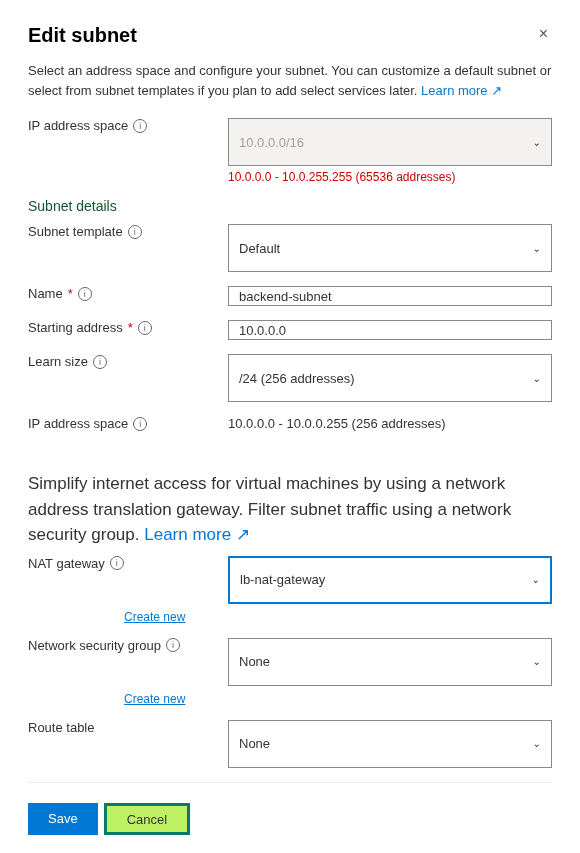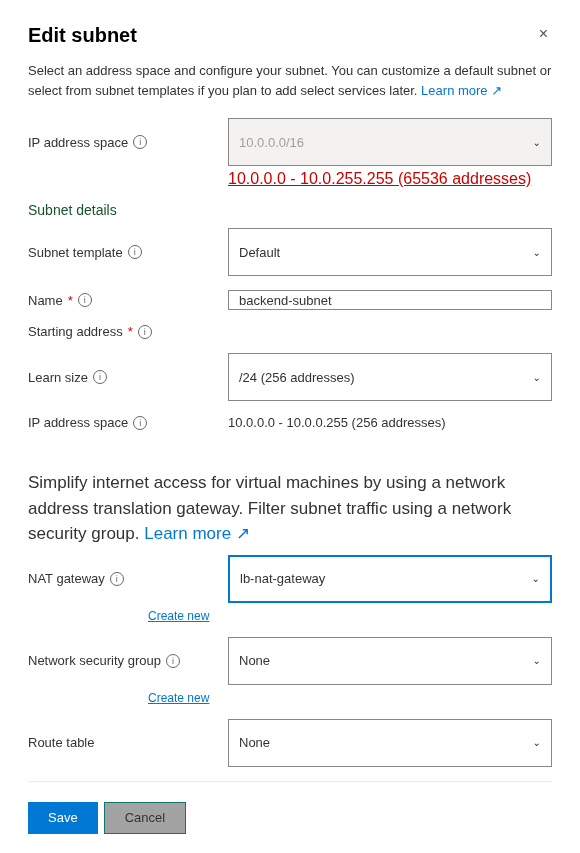--- a/index.html
+++ b/index.html
@@ -44,21 +44,21 @@
       color: #333;
       line-height: 1.5;
       margin-bottom: 18px;
     }
     .description a {
       color: #0078d4;
       text-decoration: none;
     }
     .form-row {
       display: flex;
-      align-items: center;
+      align-items: flex-start;
       margin-bottom: 14px;
     }
     .form-label {
       width: 200px;
       flex-shrink: 0;
       font-size: 13px;
       color: #333;
       display: flex;
       align-items: center;
       gap: 5px;
@@ -111,26 +111,25 @@
     .text-input {
       width: 100%;
       height: 20px;
       border: 1px solid #8a8886;
       padding: 0 10px;
       font-size: 13px;
       color: #333;
       outline: none;
     }
     .ip-range-text {
-      font-size: 16px;
+      font-size: 12px;
       color: #c00;
       margin-left: 200px;
       margin-top: -10px;
       margin-bottom: 14px;
-      text-decoration: underline;
     }
     .section-heading {
       font-size: 14px;
       font-weight: 400;
       color: #14532d;
       margin-bottom: 10px;
     }
     .sub-description {
       font-size: 17px;
       color: #333;
@@ -138,21 +137,21 @@
       margin-bottom: 8px;
     }
     .sub-description a {
       color: #0078d4;
       text-decoration: none;
     }
     .create-new-link {
       color: #0078d4;
       font-size: 12px;
       cursor: pointer;
-      margin-left: 120px;
+      margin-left: 96px;
       margin-top: -8px;
       margin-bottom: 14px;
       display: block;
     }
     .footer {
       margin-top: auto;
       padding: 20px 0 24px 0;
       display: flex;
       gap: 6px;
       align-items: center;
@@ -161,23 +160,23 @@
     .btn-save {
       background: #0078d4;
       color: #fff;
       border: none;
       padding: 6px 20px;
       font-size: 13px;
       cursor: pointer;
       height: 32px;
     }
     .btn-cancel {
-      background: #a3a3a3;
-      color: #333;
-      border: 1px solid #0f766e;
+      background: #bef264;
+      color: #333;
+      border: 3px solid #0f766e;
       padding: 6px 20px;
       font-size: 13px;
       cursor: pointer;
       height: 32px;
     }
   </style>
 </head>
 <body>
 
 <div class="panel">
@@ -232,20 +231,23 @@
       <div class="form-control">
         <input type="text" class="text-input" value="backend-subnet" style="">
       </div>
     </div>
 
     <div class="form-row">
       <div class="form-label">
         <span>Starting address</span>
         <span class="required-star">*</span>
         <span class="info-icon">i</span>
+      </div>
+      <div class="form-control">
+        <input type="text" class="text-input" value="10.0.0.0" style="">
       </div>
     </div>
 
     <div class="form-row">
       <div class="form-label">
         <span>Learn size</span>
         <span class="info-icon">i</span>
       </div>
       <div class="form-control">
         <div class="select-box">

